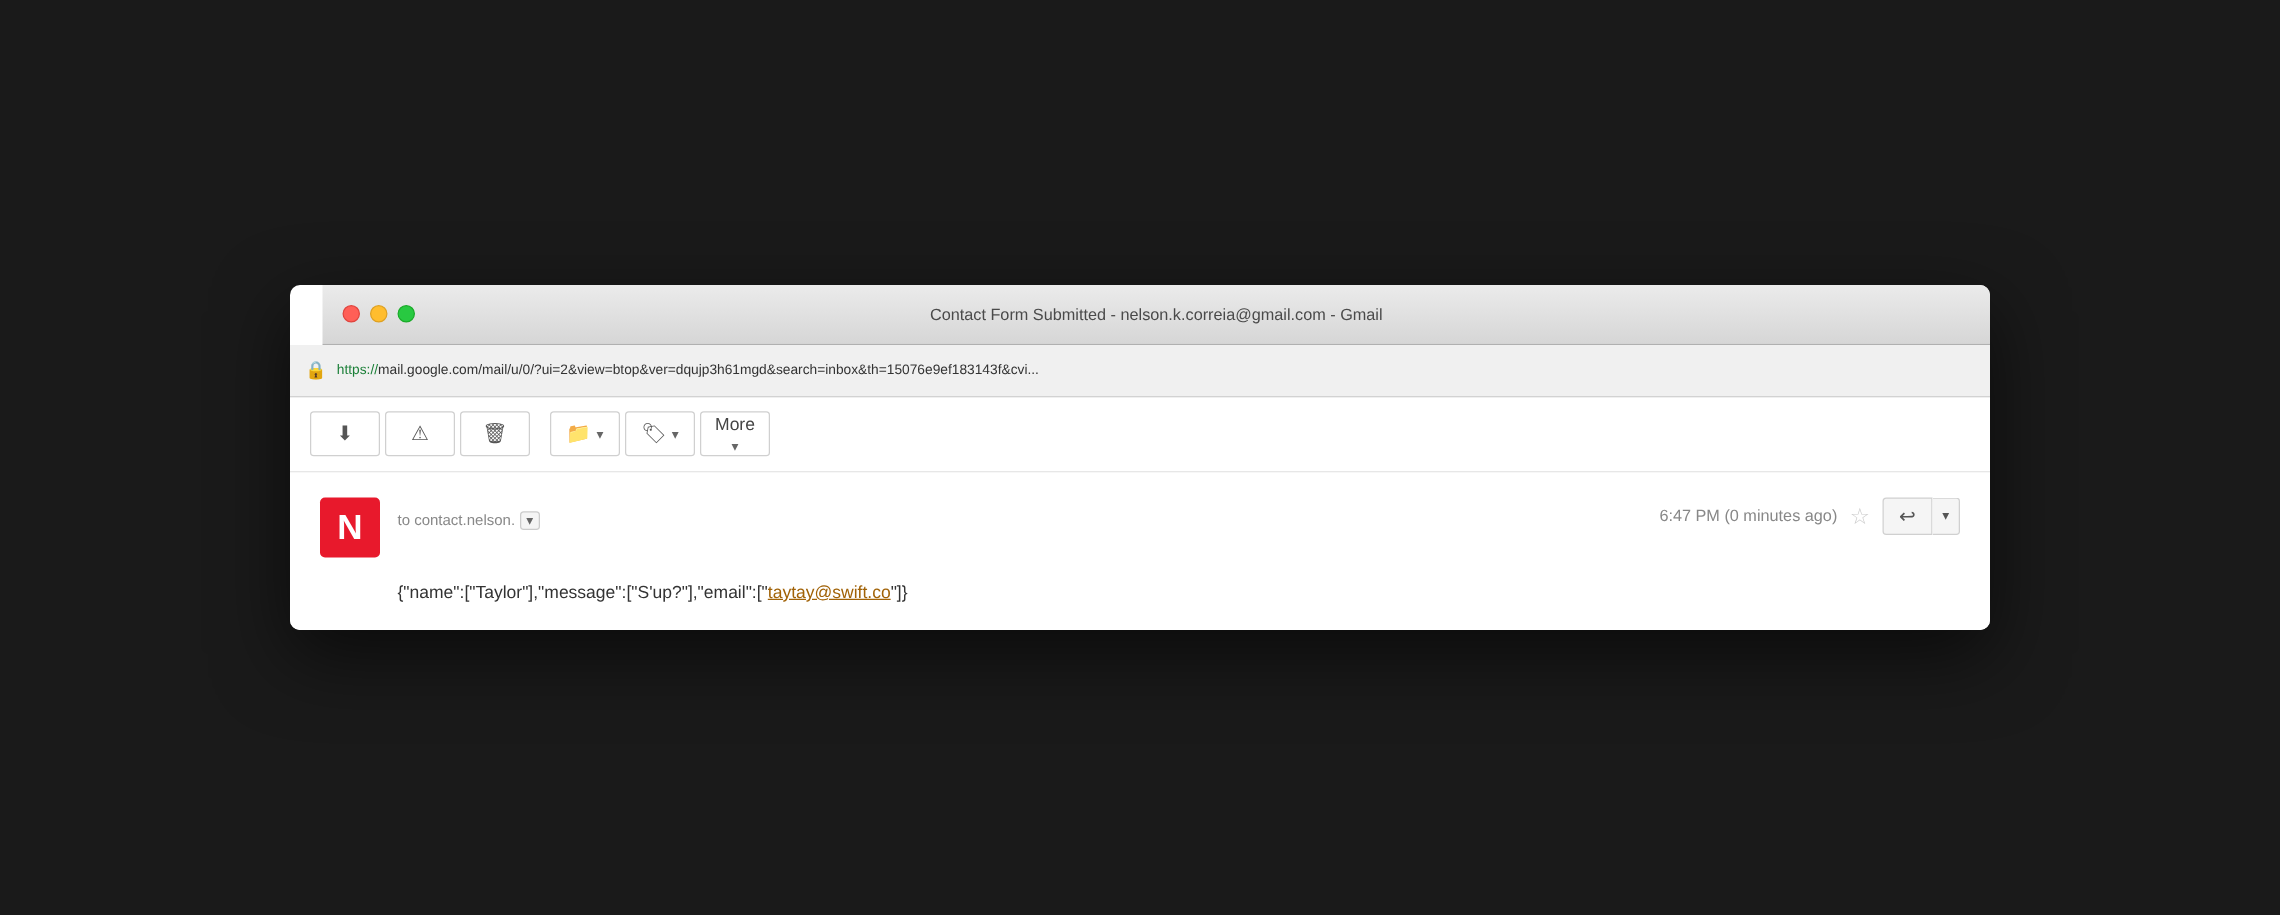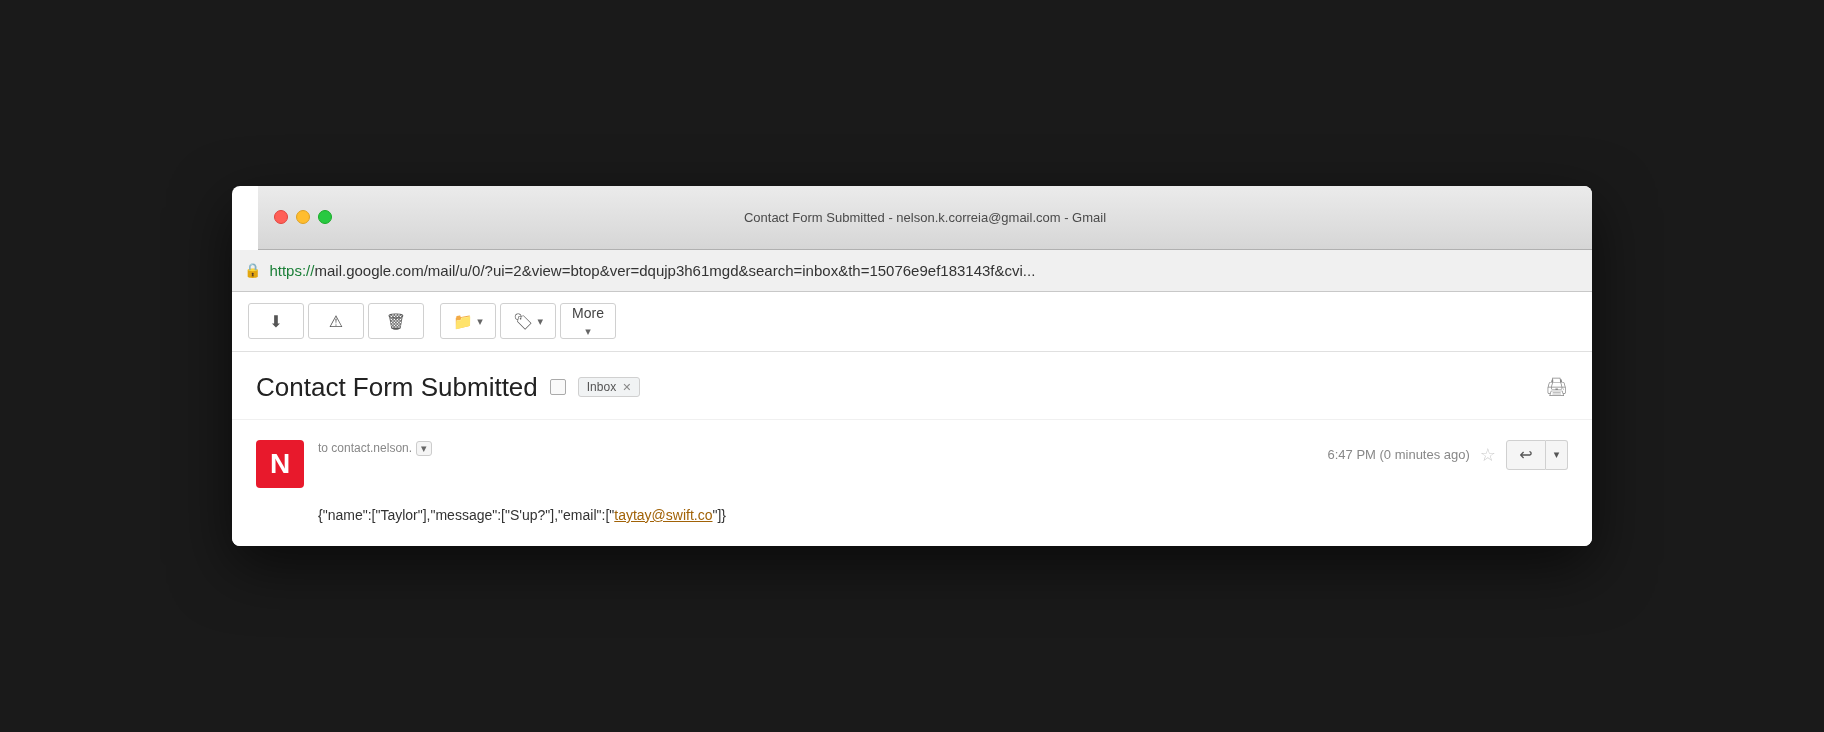--- a/index.html
+++ b/index.html
@@ -14,21 +14,21 @@
     .window {
       width: 1360px;
       background: #ffffff;
       border-radius: 8px;
       box-shadow: 0 20px 60px rgba(0,0,0,0.6);
       overflow: hidden;
     }
     
     .title-bar {
       background: linear-gradient(to bottom, #ebebeb, #d6d6d6);
-      height: 64px;
+      height: 48px;
       display: flex;
       align-items: center;
       padding: 0 16px;
       border-bottom: 1px solid #b0b0b0;
       position: relative;
       margin-left: 26px;
     }
     .traffic-lights {
       display: flex;
       gap: 8px;
@@ -59,21 +59,21 @@
       align-items: center;
       padding: 0 12px;
       border-bottom: 1px solid #c8c8c8;
       gap: 8px;
     }
     .lock-icon {
       color: #2ea44f;
       font-size: 14px;
     }
     .url-text {
-      font-size: 15px;
+      font-size: 11px;
       color: #333;
     }
     .url-text .https {
       color: #1a7f37;
     }
     
     .toolbar {
       background: #ffffff;
       height: 60px;
       display: flex;
@@ -196,21 +196,21 @@
       font-size: 14px;
       font-weight: bold;
       color: #222;
     }
     .sender-to {
       font-size: 12px;
       color: #888;
       display: flex;
       align-items: center;
       gap: 4px;
-      margin-top: 1px;
+      margin-top: 11px;
     }
     .to-dropdown {
       background: #f5f5f5;
       border: 1px solid #ccc;
       border-radius: 3px;
       padding: 0px 4px;
       font-size: 11px;
       color: #666;
       cursor: pointer;
     }
@@ -315,29 +315,20 @@
       <span class="chevron">▾</span>
     </button>
     <button class="toolbar-btn more-btn">
       <span>More</span>
       <span class="chevron">▾</span>
     </button>
   </div>
 
   <div class="email-area">
 
-    <div class="subject-bar">
-      <span class="subject-title">Contact Form Submitted</span>
-      <div class="subject-checkbox"></div>
-      <div class="inbox-tag">
-        <span>Inbox</span>
-        <span class="inbox-tag-x">✕</span>
-      </div>
-      <span class="print-icon">🖨</span>
-    </div>
 
     <div class="email-message">
       <div class="email-header">
 
         <div class="sender-avatar">
           <span>N</span>
         </div>
 
         <div class="sender-info">
           <div class="sender-to">

